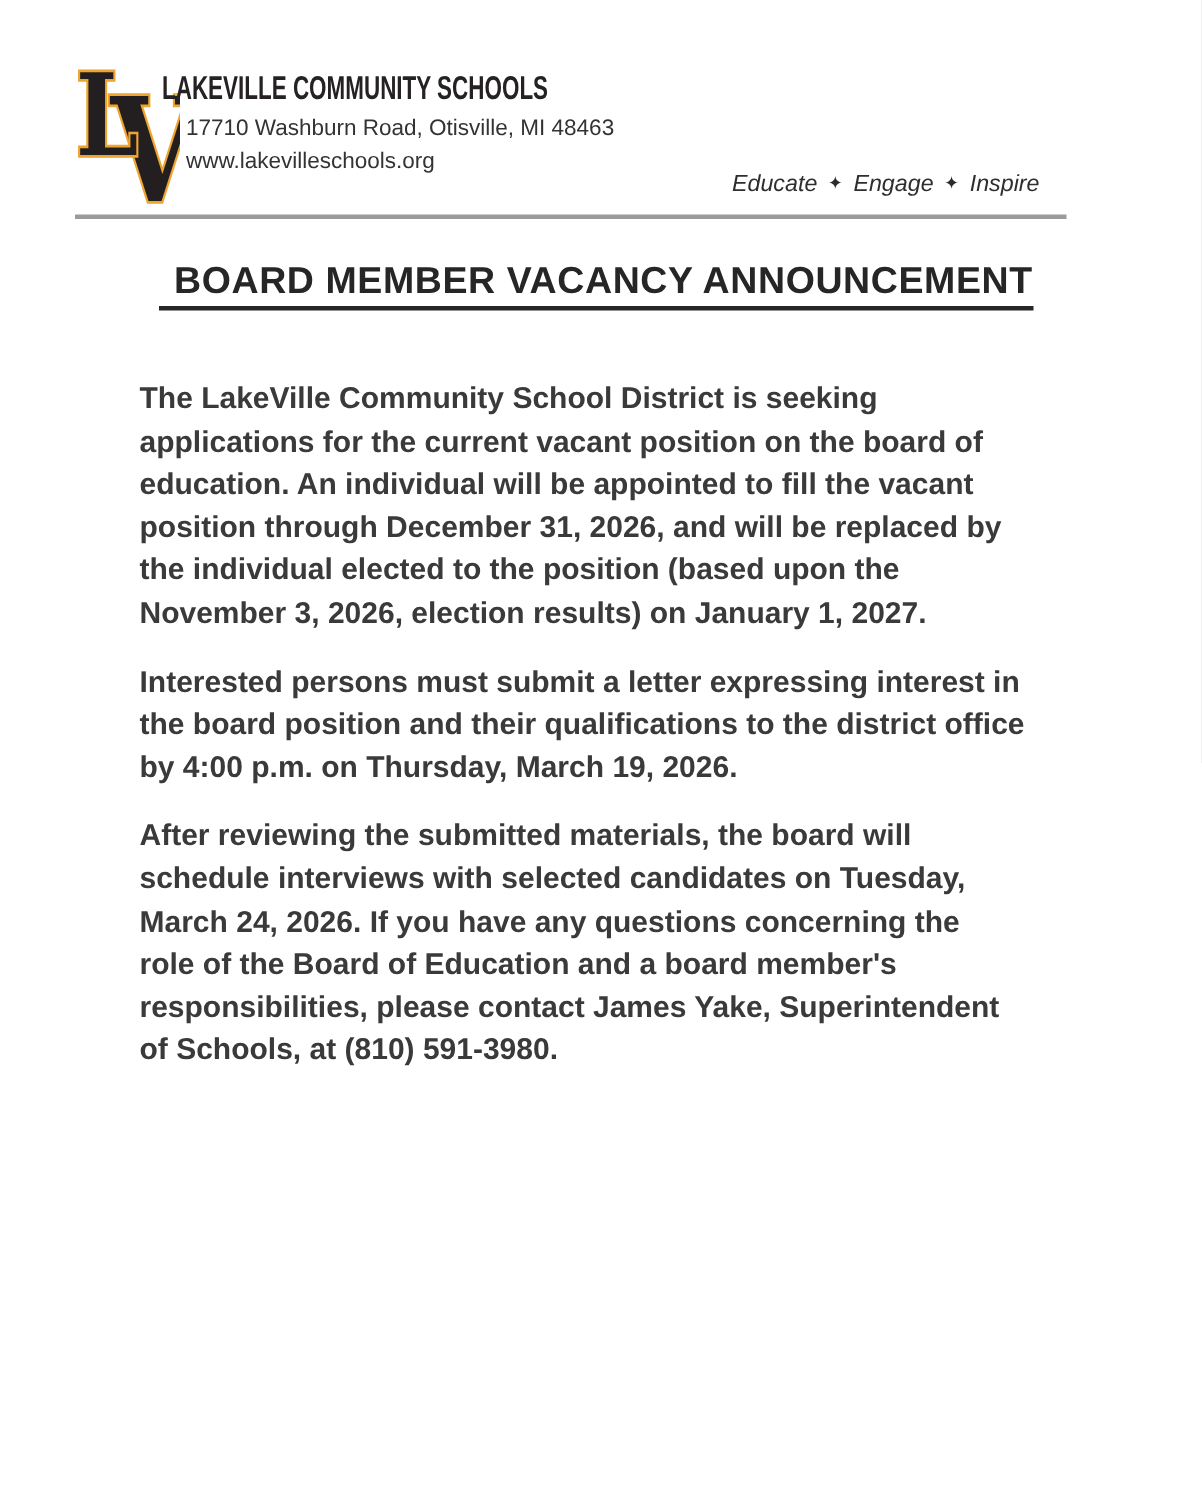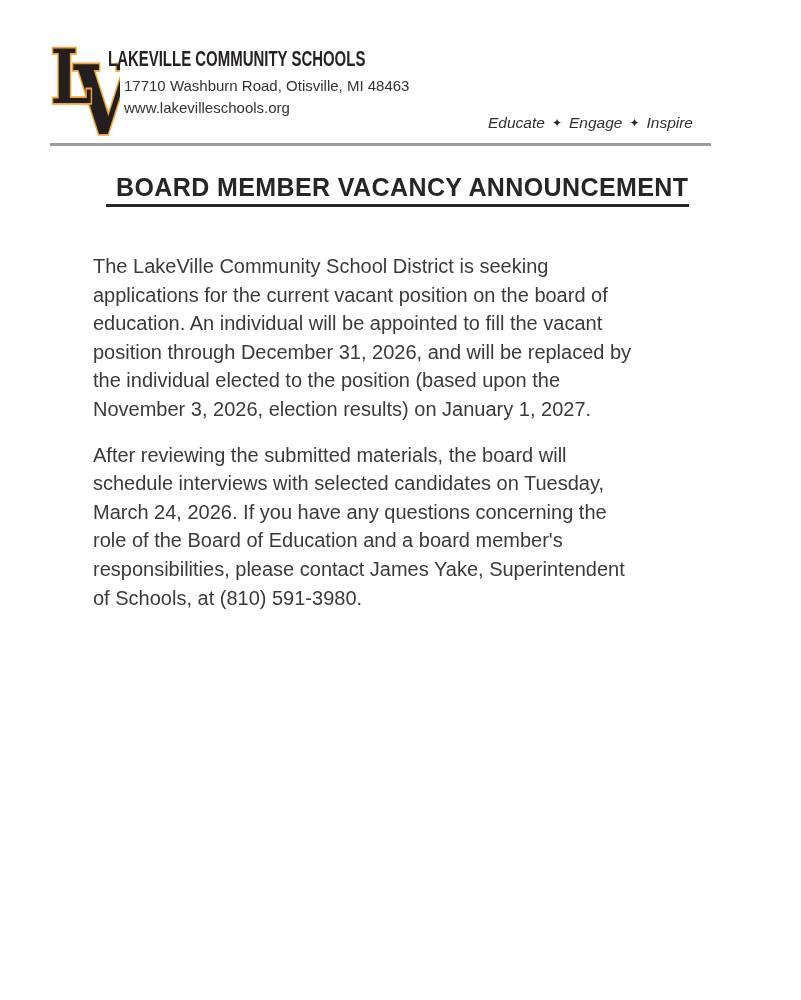--- a/index.html
+++ b/index.html
@@ -96,20 +96,21 @@
     left: 93px;
     top: 252px;
     width: 648px;
   }
   .content p {
     font-size: 20px;
     line-height: 28.6px;
     color: #3a3a3a;
     margin: 0 0 17px 0;
     white-space: pre-line;
+    font-weight: bold;
   }
 </style>
 </head>
 <body>
 
 <div class="page">
 
   <svg class="logo" viewBox="0 0 70 90" aria-hidden="true">
     <g transform="scale(0.78,1)" paint-order="stroke" stroke="#f0a430" stroke-width="3.5" stroke-linejoin="miter" fill="#231f20" font-family="'DejaVu Serif', serif" font-weight="bold">
       <text x="32" y="86" font-size="94">V</text>
@@ -136,20 +137,23 @@
     <span class="underlined">BOARD MEMBER VACANCY ANNOUNCEMENT</span>
   </div>
 
   <div class="content">
     <p>The LakeVille Community School District is seeking
 applications for the current vacant position on the board of
 education. An individual will be appointed to fill the vacant
 position through December 31, 2026, and will be replaced by
 the individual elected to the position (based upon the
 November 3, 2026, election results) on January 1, 2027.</p>
+    <p>Interested persons must submit a letter expressing interest in
+the board position and their qualifications to the district office
+by 4:00 p.m. on Thursday, March 19, 2026.</p>
     <p>After reviewing the submitted materials, the board will
 schedule interviews with selected candidates on Tuesday,
 March 24, 2026.  If you have any questions concerning the
 role of the Board of Education and a board member's
 responsibilities, please contact James Yake, Superintendent
 of Schools, at (810) 591-3980.</p>
   </div>
 
 </div>
 

